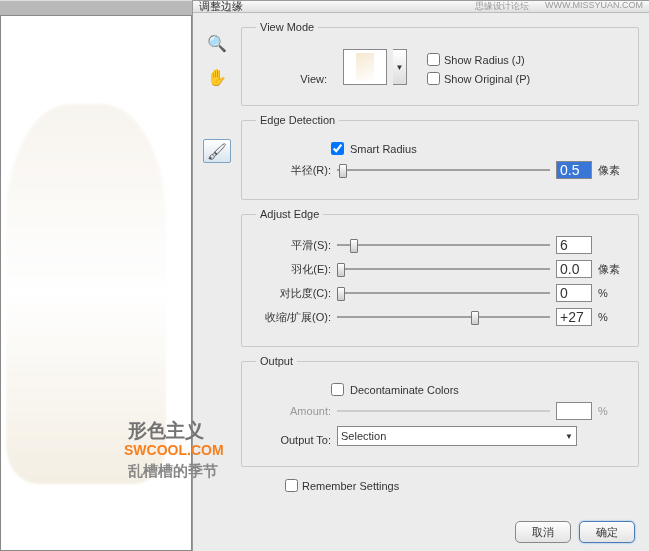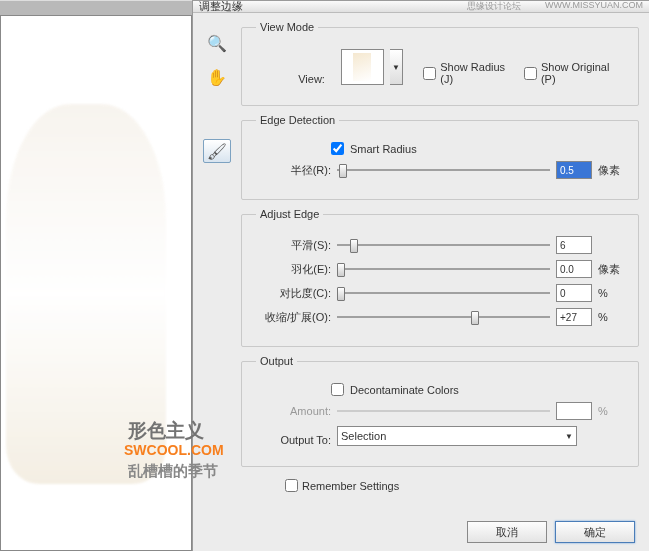--- a/index.html
+++ b/index.html
@@ -16,54 +16,54 @@
 .tool-btn.active{border:1px solid #7da2c1;background:linear-gradient(#fff,#d8e4ef)}
 .tool-icon{font-size:16px;color:#555}
 .form-col{flex:1;display:flex;flex-direction:column;gap:8px}
 fieldset{border:1px solid #c9c9c9;border-radius:2px;padding:10px 14px 14px 14px;position:relative}
 legend{padding:0 4px;font-size:11px;color:#333}
 .row{display:flex;align-items:flex-end;gap:6px;margin:6px 0}
 .label-right{width:75px;text-align:right;padding-right:4px}
 .view-thumb{width:44px;height:36px;border:1px solid #888;background:#fff;margin-left:6px;display:flex;align-items:center;justify-content:center}
 .view-thumb-inner{width:18px;height:28px;background:linear-gradient(160deg,#f5e8d0,#fff)}
 .dropdown-arrow{width:14px;height:36px;border:1px solid #888;border-left:none;background:linear-gradient(#fff,#ddd);display:flex;align-items:center;justify-content:center;font-size:8px}
-.check-stack{display:flex;flex-direction:row;gap:6px;margin-left:14px}
+.check-stack{display:flex;flex-direction:column;gap:6px;margin-left:14px}
 .check-row{display:flex;align-items:center;gap:4px}
 input[type=checkbox]{width:13px;height:13px}
 .underline{}
 .slider-row{display:flex;align-items:center;gap:6px;margin:6px 0}
 .slider-label{width:75px;text-align:right}
 .slider{flex:1;height:16px;position:relative}
 .slider-track{position:absolute;left:0;right:0;top:7px;height:2px;background:#a0a0a0}
 .slider-thumb{position:absolute;top:2px;width:8px;height:14px;background:linear-gradient(#fff,#ccc);border:1px solid #777;border-radius:1px}
-.val-input{width:36px;height:18px;border:1px solid #888;background:#fff;text-align:left;padding:0 3px;font-size:10px}
+.val-input{width:36px;height:18px;border:1px solid #888;background:#fff;text-align:left;padding:0 3px;font-size:14px}
 .val-input.hl{background:#3a76d6;color:#fff}
 .unit{width:26px;font-size:11px}
 select,.fake-select{height:20px;border:1px solid #888;background:#fff;font-size:11px;padding:0 3px;flex:1}
 .disabled{color:#999}
 .remember-row{display:flex;align-items:center;gap:4px;padding:4px 0 0 44px}
 .bottom-bar{position:absolute;bottom:8px;right:14px;display:flex;gap:8px}
-.btn{width:80px;height:22px;border:1px solid #888;background:linear-gradient(#fdfdfd,#e4e4e4);border-radius:0;font-size:11px;display:flex;align-items:center;justify-content:center}
+.btn{width:56px;height:22px;border:1px solid #888;background:linear-gradient(#fdfdfd,#e4e4e4);border-radius:5px;font-size:11px;display:flex;align-items:center;justify-content:center}
 .btn.primary{border:1px solid #4a7db8;box-shadow:0 0 2px #6fa3dd}
 .wm{position:absolute;font-weight:bold}
 .wm1{left:128px;top:418px;color:#737373;font-size:19px;font-family:"SimHei"}
 .wm2{left:124px;top:442px;color:#f77f1e;font-size:14px;font-family:Arial;font-weight:bold}
 .wm3{left:128px;top:462px;color:#888;font-size:15px;font-family:"SimHei"}
 </style>
 </head>
 <body>
 
 <div class="canvas-area">
   <div class="model"></div>
 </div>
 
 <div class="dialog">
   <div class="title-bar">
     <span>调整边缘</span>
-    <span style="display:flex;gap:24px">
+    <span style="display:flex;gap:16px">
       <span class="watermark-top">思缘设计论坛</span>
       <span class="watermark-top">WWW.MISSYUAN.COM</span>
     </span>
   </div>
 
   <div class="dialog-body">
     <div class="tool-col">
       <div class="tool-btn">
           <span class="tool-icon">🔍</span>
         </div>

